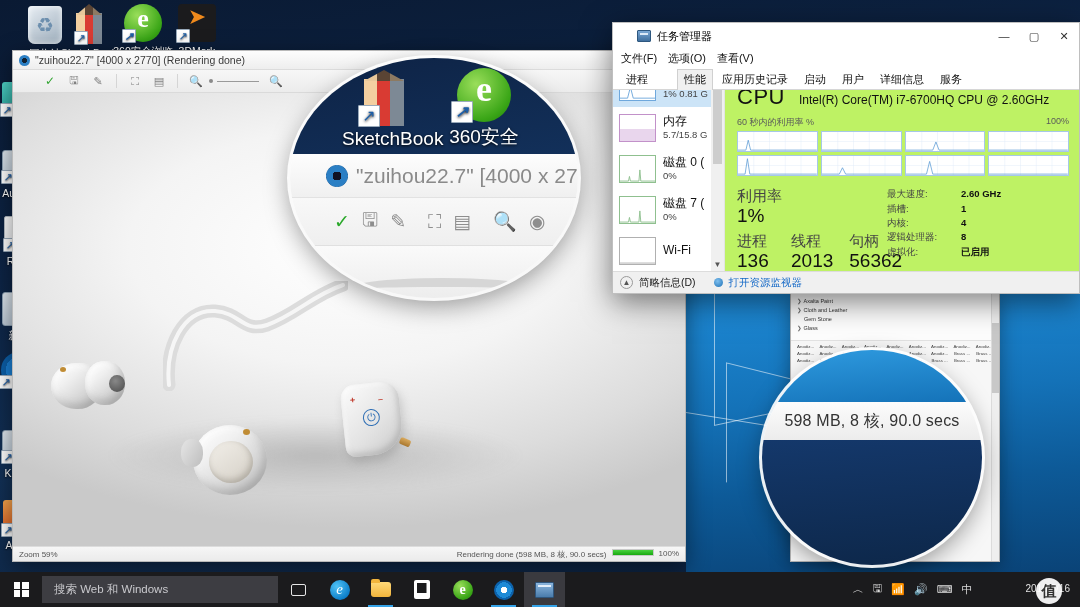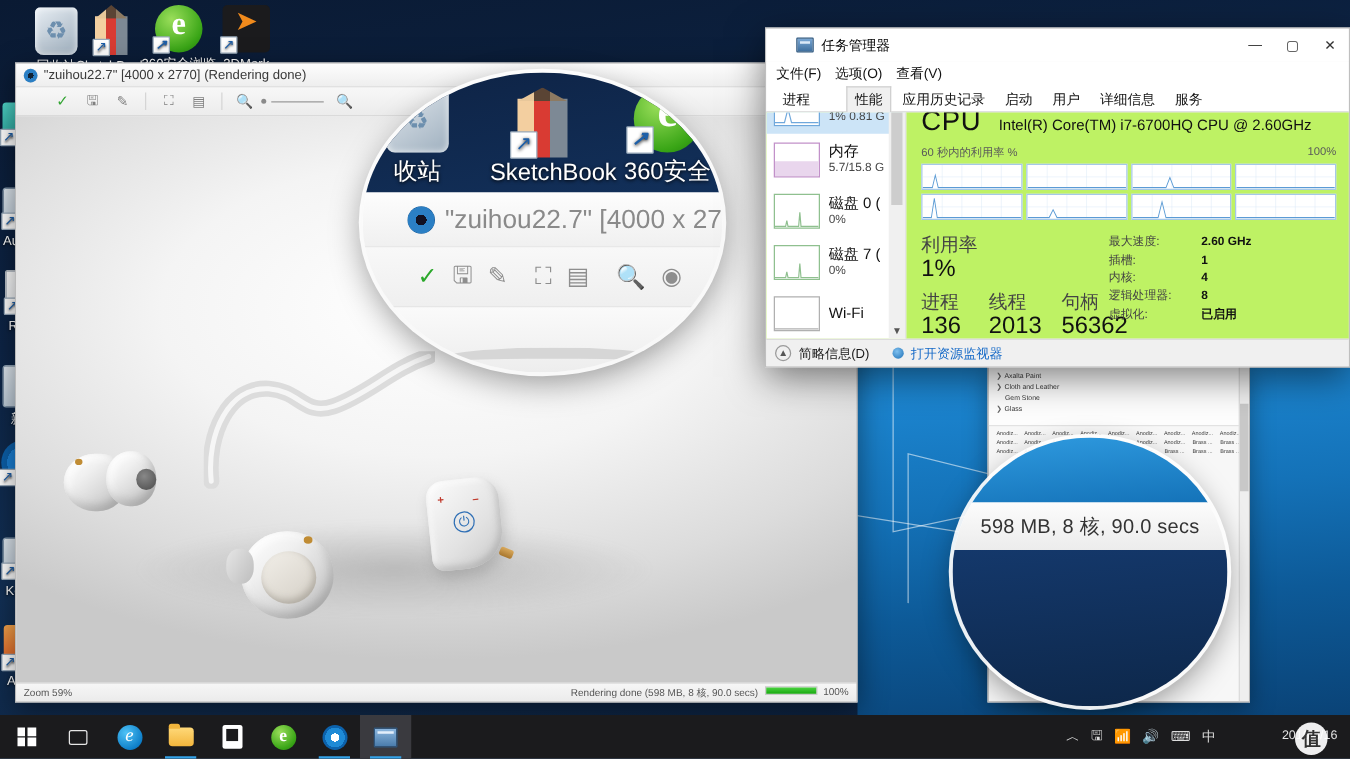--- a/index.html
+++ b/index.html
@@ -675,24 +675,20 @@
           <i id="progfill" style="width: 100%;"></i>
         </span>
       <span>100%</span>
     </span>
   </div>
 </div>
 
 <div id="lens-left">
   <div class="lens-desk">
     <div class="lz-icon">
-      <span class="g ico-recycle" style="width:50px!important;height:52px!important;"></span>
-      <span>收站</span>
-    </div>
-    <div class="lz-icon">
       <span class="g ico-pencil" style="width:40px!important;height:56px!important;">
           <i class="shortcut-arrow" style="width:22px;height:22px;font-size:16px;left:-6px;">↗</i>
         </span>
       <span>SketchBook</span>
     </div>
     <div class="lz-icon">
       <span class="g ico-e" style="width:54px!important;height:54px!important;font-size:36px;">
           <i class="shortcut-arrow" style="width:22px;height:22px;font-size:16px;left:-6px;">↗</i>
         </span>
       <span>360安全</span>
@@ -974,20 +970,23 @@
 </div>
 
 <div id="taskbar">
   <div id="start-btn">
     <span class="win-logo">
         <i></i>
         <i></i>
         <i></i>
         <i></i>
       </span>
+  </div>
+  <div id="search-box">
+    <span>搜索 Web 和 Windows</span>
   </div>
   <div id="tb-apps" style="display:flex;">
       <div class="tb-app">
         <span class="tbi-taskview"></span>
       </div>
       <div class="tb-app">
         <span class="tbi-edge">e</span>
       </div>
       <div class="tb-app">
         <span class="tbi-folder"></span>

